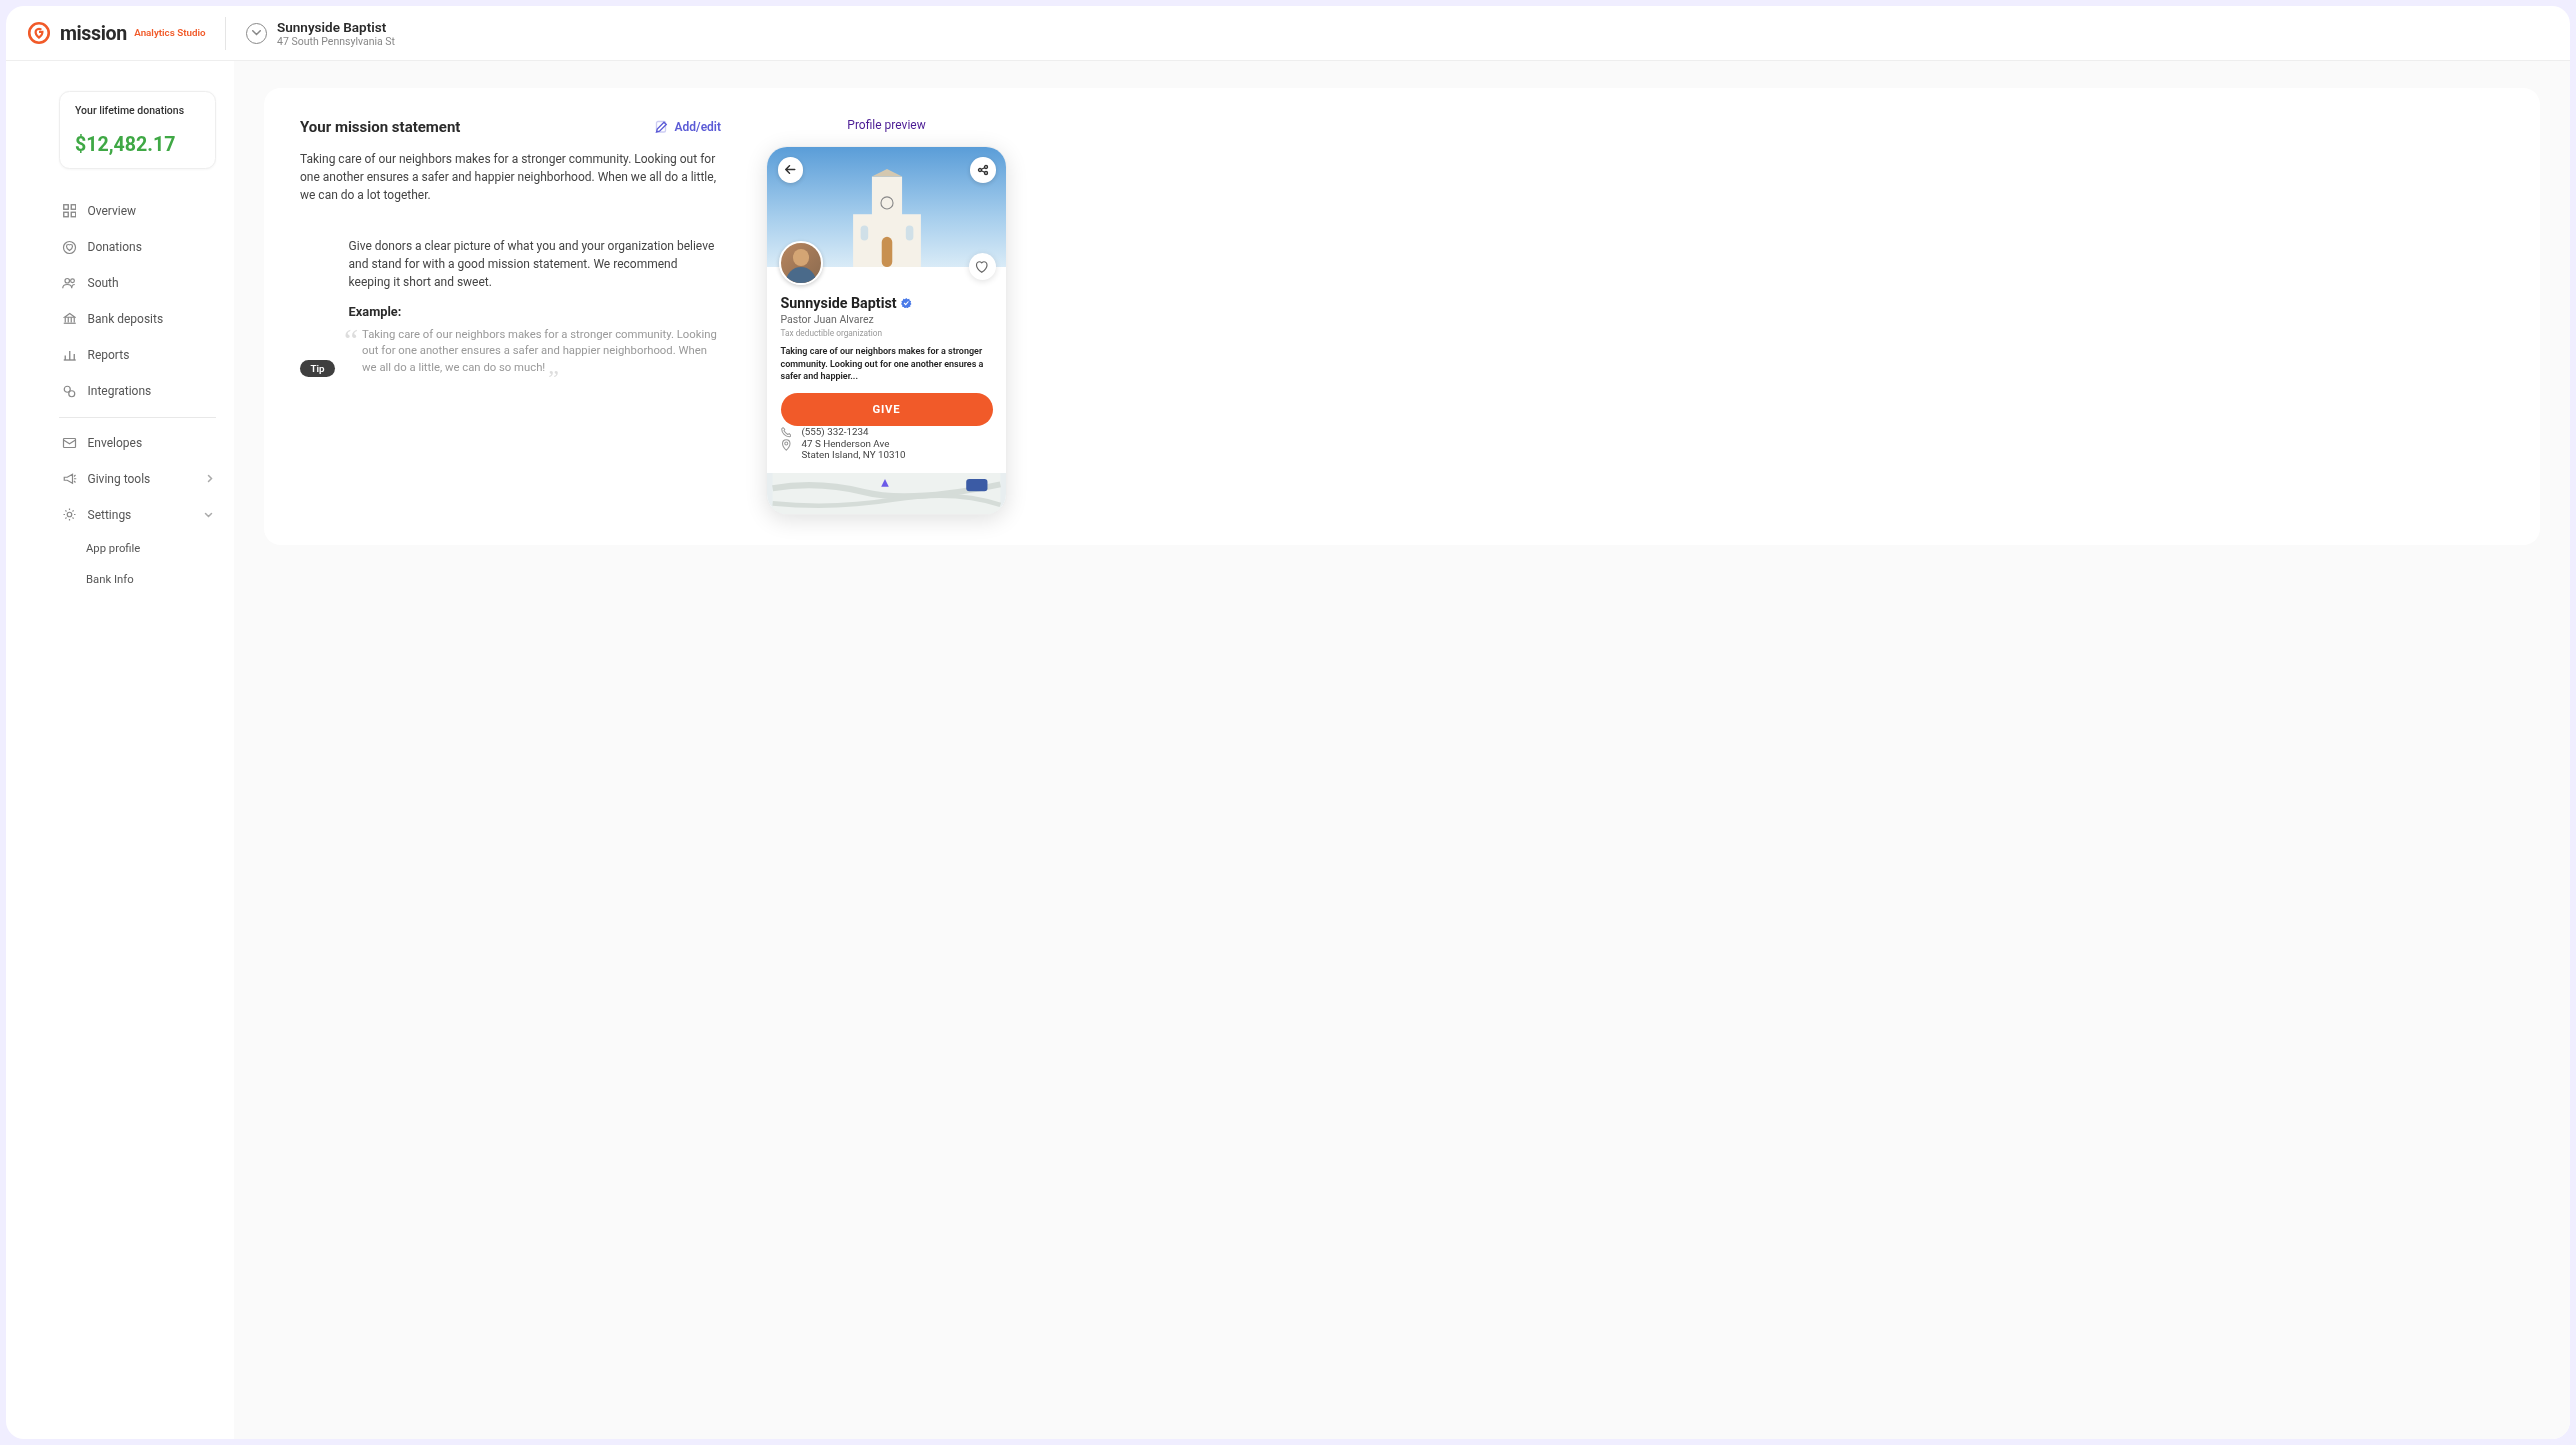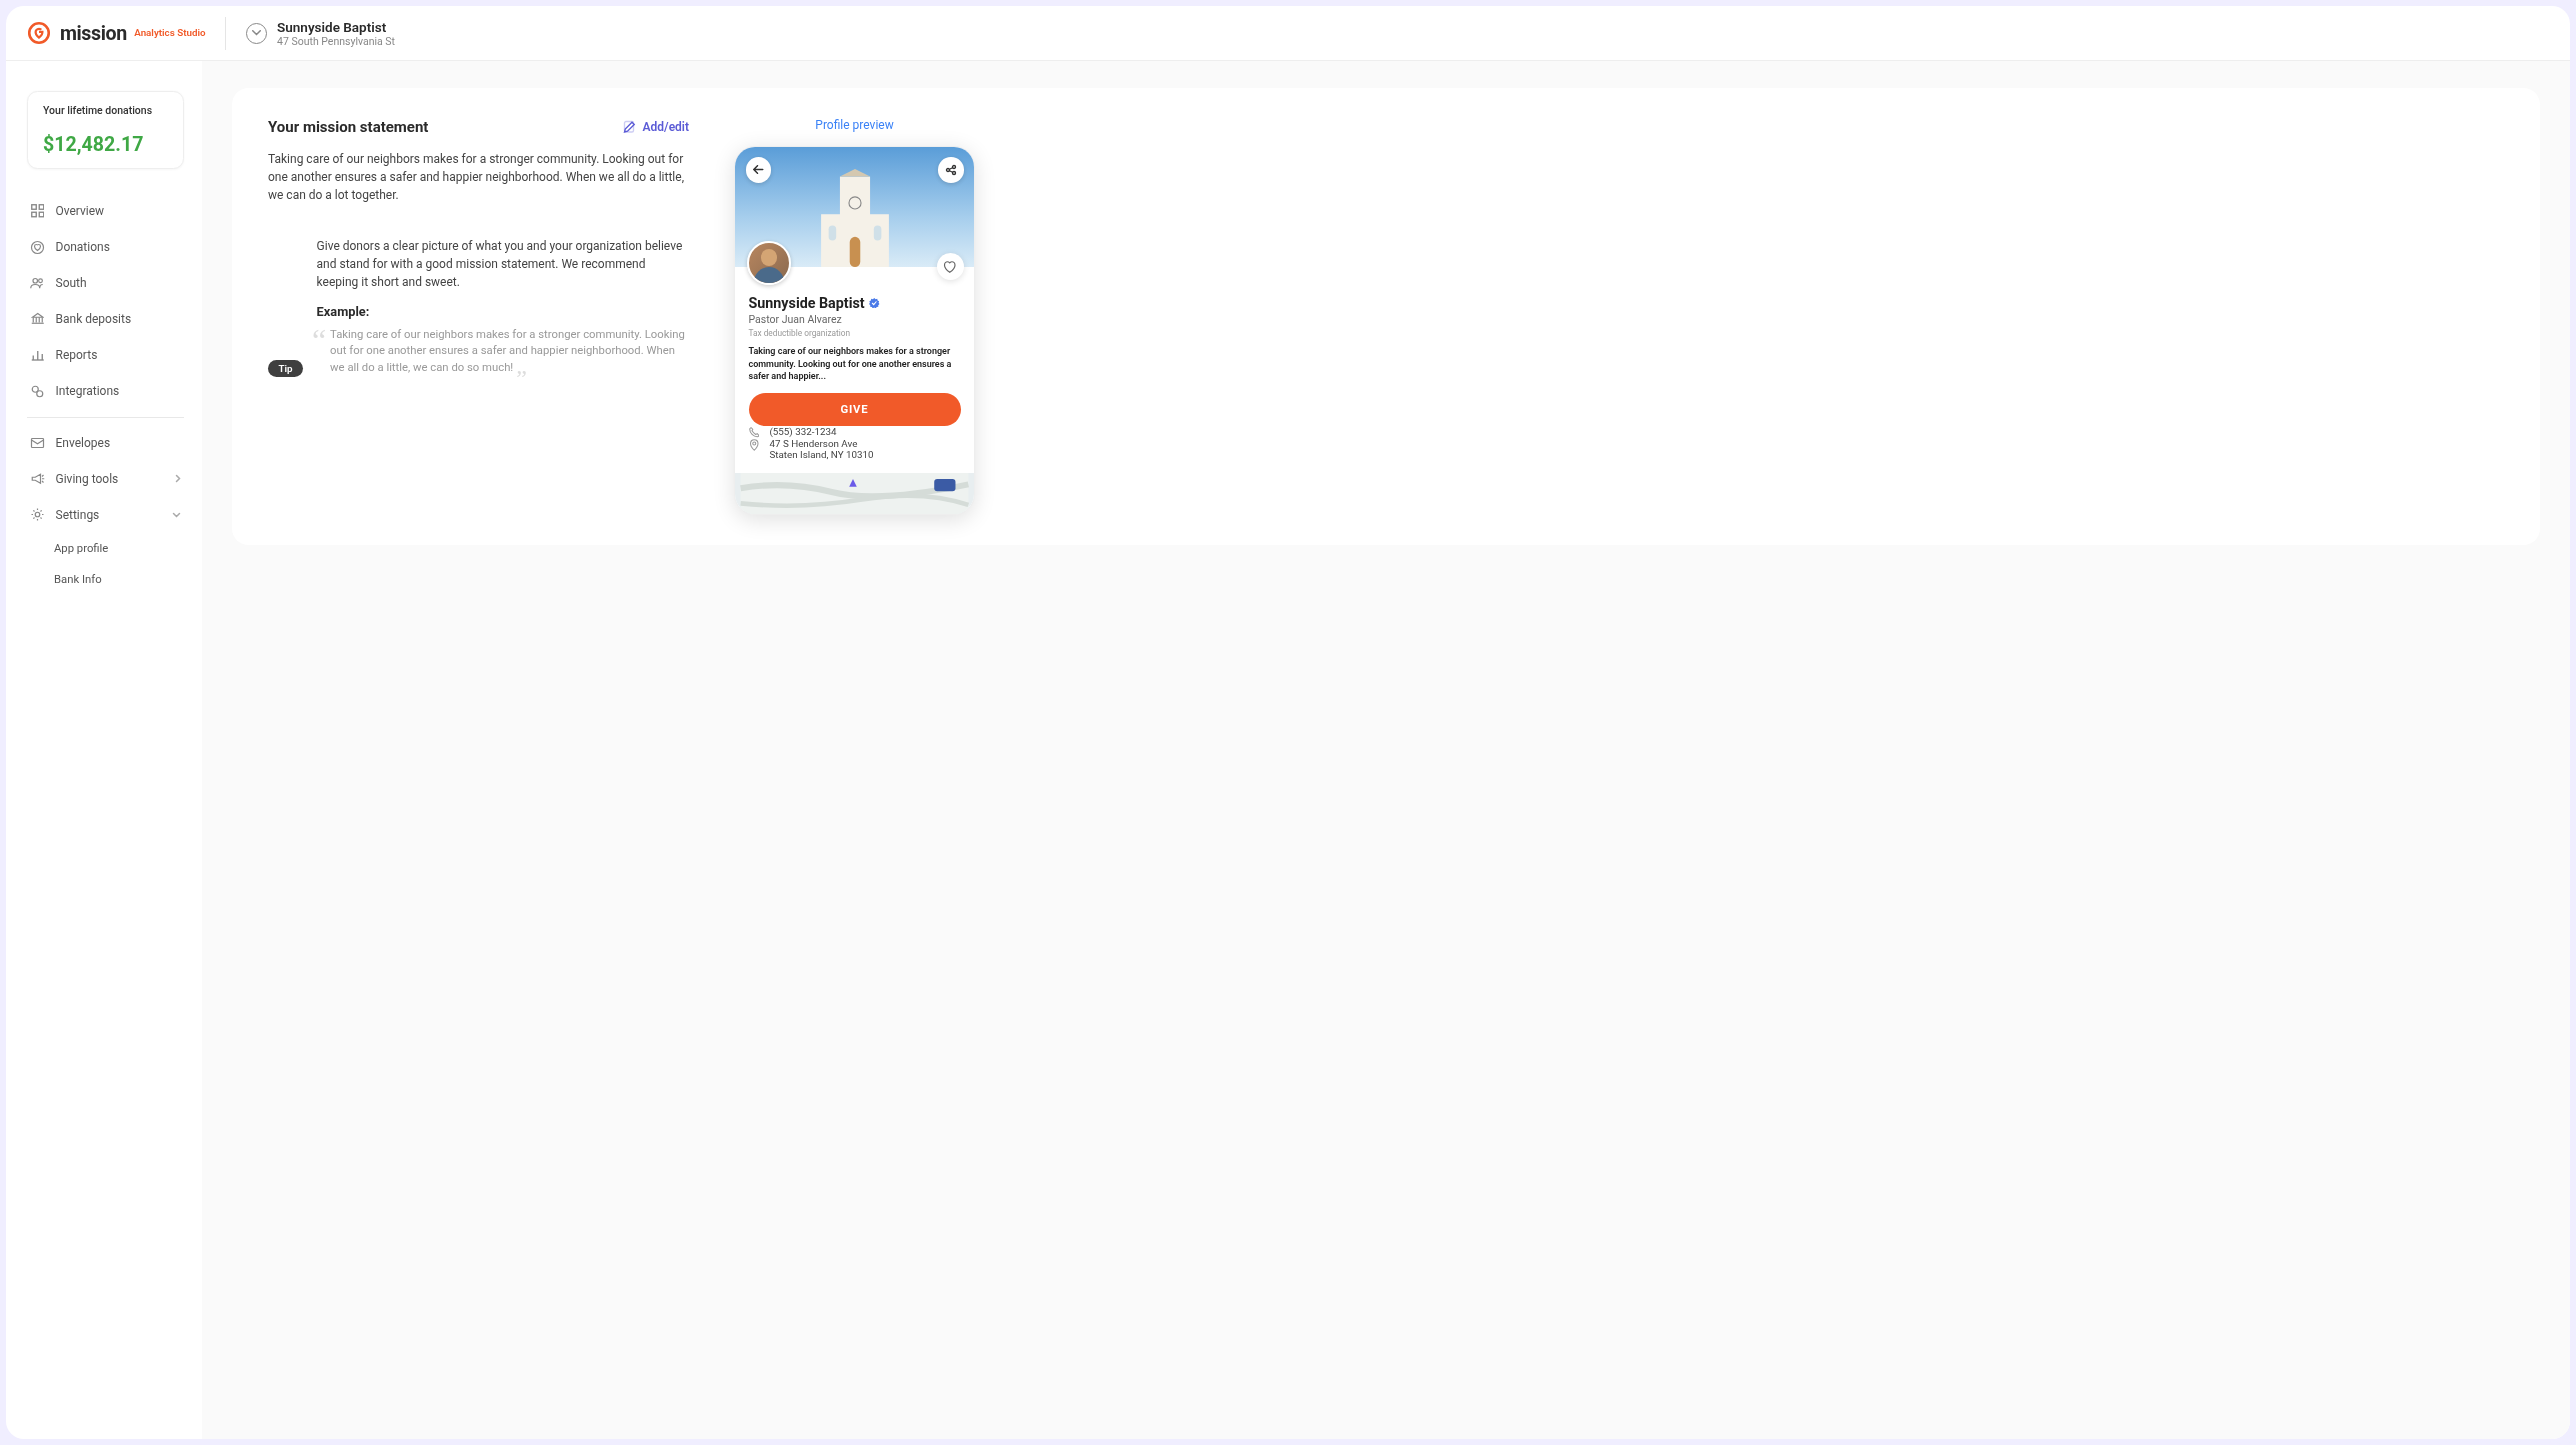--- a/index.html
+++ b/index.html
@@ -9,21 +9,21 @@
 .logo-group { display: flex; align-items: center; gap: 9px; }
 .logo-mark { width: 24px; height: 24px; }
 .logo-text { display: flex; align-items: center; gap: 7.5px; }
 .brand-name { font-size: 19.6px; font-weight: 700; color: #2a2a2a; letter-spacing: -0.4px; }
 .studio-label { color: #f15a29; font-size: 9.8px; font-weight: 600; line-height: 1.2; }
 .divider-v { width: 0.8px; height: 33px; background: #e5e5e5; margin: 0 19.6px; }
 .org-selector { display: flex; align-items: center; gap: 10.5px; cursor: pointer; }
 .chev-circle { width: 21px; height: 21px; border: 1.5px solid #888; border-radius: 50%; display: flex; align-items: center; justify-content: center; }
 .org-name { font-size: 13.5px; font-weight: 600; color: #2a2a2a; }
 .org-addr { font-size: 10.5px; color: #888; }
-.body-area { display: flex; flex: 1; overflow: hidden; }
+.body-area { display: flex; flex: 1; overflow: hidden; padding-left: 32px; }
 .sidebar { width: 196px; padding: 30px 18px 15px 21px; flex-shrink: 0; overflow-y: auto; }
 .lifetime-card { background: #fff; border: 0.8px solid #eee; border-radius: 10.5px; padding: 12px 15px; box-shadow: 0 0.8px 2.3px rgba(0,0,0,0.04); margin-bottom: 24px; }
 .lifetime-label { font-size: 10.5px; color: #333; font-weight: 500; }
 .lifetime-amount { font-size: 19.6px; font-weight: 700; color: #3fa845; margin-top: 16px; }
 .nav-list { list-style: none; }
 .nav-item { display: flex; align-items: center; gap: 10.5px; padding: 10.5px 3px; color: #555; font-size: 12px; cursor: pointer; }
 .nav-item .icon { width: 15px; height: 15px; display: flex; align-items: center; justify-content: center; color: #888; }
 .nav-item .chev-right { margin-left: auto; color: #aaa; }
 .nav-sep { height: 0.8px; background: #e8e8e8; margin: 7.5px 0; }
 .nav-sub { list-style: none; padding-left: 24px; }
@@ -40,21 +40,21 @@
 .tip-row { display: flex; gap: 13.5px; align-items: flex-end; }
 .tip-badge { background: #3f3f3f; color: #fff; font-size: 9.8px; font-weight: 600; padding: 3px 10.5px; border-radius: 10.5px; flex-shrink: 0; }
 .tip-body { flex: 1; }
 .tip-text { font-size: 12px; line-height: 1.5; color: #444; margin-bottom: 13.5px; }
 .example-label { font-size: 12.8px; font-weight: 700; color: #2a2a2a; margin-bottom: 7.5px; }
 .quote-block { position: relative; padding-left: 13.5px; color: #999; font-size: 11.3px; line-height: 1.5; }
 .quote-mark { position: absolute; font-size: 32px; color: #ddd; font-family: Georgia, serif; }
 .quote-open { left: -4.5px; top: -10.5px; }
 .quote-close { display: inline; font-size: 24px; vertical-align: -7.5px; margin-left: 3px; }
 .right-col { width: 241px; flex-shrink: 0; }
-.preview-label { text-align: center; color: #3b82f6; font-size: 12px; margin-bottom: 13.5px; }
+.preview-label { text-align: center; color: #4c1d95; font-size: 12px; margin-bottom: 13.5px; }
 .phone-frame { background: #fff; border-radius: 21px; box-shadow: 0 4.5px 22.6px rgba(0,0,0,0.12); overflow: hidden; border: 0.8px solid #eee; }
 .hero { height: 120px; background: linear-gradient(180deg, #5a9dd8 0%, #a8cfed 60%, #d9ebf7 100%); position: relative; }
 .church-building { position: absolute; left: 50%; transform: translateX(-50%); bottom: 0; width: 113px; height: 98px; }
 .hero-btn { position: absolute; top: 10.5px; width: 25.6px; height: 25.6px; background: #fff; border-radius: 50%; display: flex; align-items: center; justify-content: center; box-shadow: 0 1.5px 4.5px rgba(0,0,0,0.15); cursor: pointer; }
 .hero-back { left: 10.5px; }
 .hero-share { right: 10.5px; }
 .profile-body { padding: 10.5px 13.5px 13.5px; position: relative; }
 .avatar-circ { width: 44px; height: 44px; border-radius: 50%; border: 2.3px solid #fff; background: linear-gradient(135deg, #b8865f, #8a6a4f); position: absolute; top: -25.6px; left: 12px; box-shadow: 0 1.5px 4.5px rgba(0,0,0,0.2); overflow: hidden; }
 .avatar-head { width: 16.6px; height: 16.6px; background: #d4a574; border-radius: 50%; margin: 6px auto 0; }
 .avatar-body { width: 30px; height: 22.6px; background: #4a6a8a; border-radius: 15px 15px 0 0; margin: 1.5px auto 0; }

